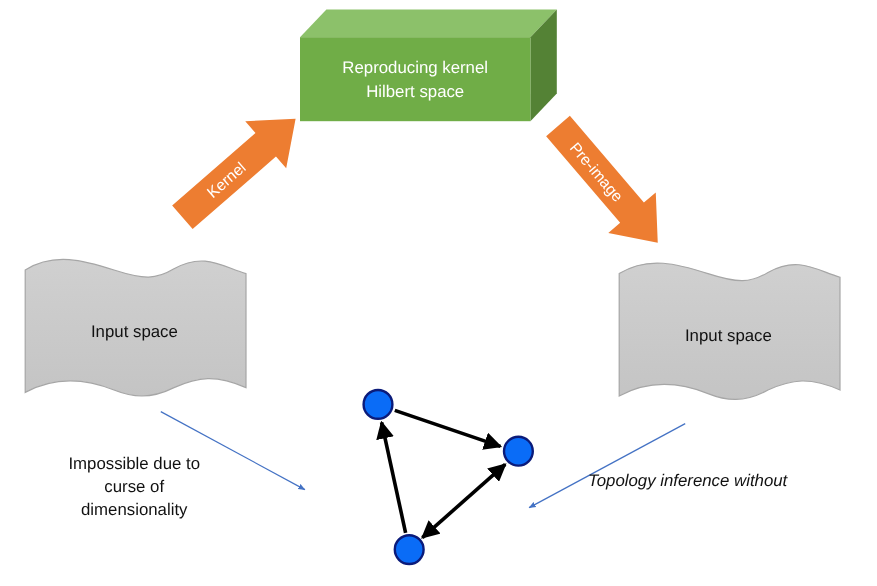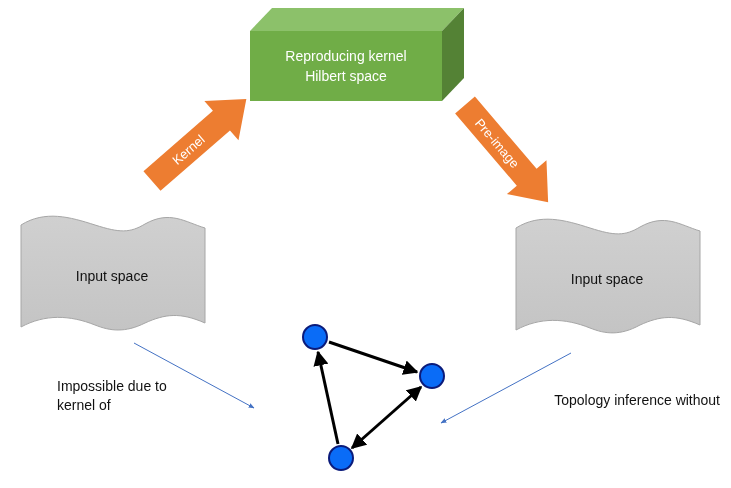--- a/index.html
+++ b/index.html
@@ -1,20 +1,20 @@
 <!DOCTYPE html>
 <html><head>
 <meta charset="utf-8">
 <style>
   html, body { margin: 0; padding: 0; background: #ffffff; }
   body { width: 731px; height: 488px; position: relative; overflow: hidden;
          font-family: "Liberation Sans", "DejaVu Sans", sans-serif; }
   #canvas { position: absolute; left: 0; top: 0; }
   .lbl { position: absolute; color: #111; font-size: 14px; line-height: 19px; }
-  .lbl-center { text-align: right; }
+  .lbl-center { text-align: left; font-style: italic; }
 </style>
 </head>
 <body>
 
 <svg id="canvas" width="731" height="488" viewBox="0 0 731 488">
   <defs>
     <marker id="mk-black" viewBox="0 0 10 10" refX="9" refY="5" markerWidth="5" markerHeight="5" orient="auto-start-reverse">
       <path d="M0,0 L10,5 L0,10 z" fill="#000"></path>
     </marker>
     <marker id="mk-blue" viewBox="0 0 10 10" refX="9" refY="5" markerWidth="6" markerHeight="6" orient="auto">
@@ -62,20 +62,21 @@
   <g>
     <line x1="329" y1="342" x2="417" y2="372" stroke-width="3" class="edge" marker-end="url(#mk-black)" stroke="#000000"></line>
     <line x1="338" y1="444" x2="318" y2="352" stroke-width="3" class="edge" marker-end="url(#mk-black)" stroke="#000000"></line>
     <line x1="421" y1="387" x2="352" y2="448" stroke-width="3" class="edge" marker-start="url(#mk-black)" marker-end="url(#mk-black)" stroke="#000000"></line>
     <circle class="node" cx="315" cy="337" r="12" stroke-width="2" fill="#0a6cf7" stroke="#0b1b7a"></circle>
     <circle class="node" cx="432" cy="376" r="12" stroke-width="2" fill="#0a6cf7" stroke="#0b1b7a"></circle>
     <circle class="node" cx="341" cy="458" r="12" stroke-width="2" fill="#0a6cf7" stroke="#0b1b7a"></circle>
   </g>
 </svg>
 
-<div class="lbl" style="left:57px; top:377px;">
+<div class="lbl" style="left:57px; top:377px;text-align:center;">
   <div>Impossible due to</div>
-  <div>kernel of</div>
+  <div>curse of</div>
+  <div>dimensionality</div>
 </div>
 
 <div class="lbl lbl-center" style="left:490px; top:391px; width:230px;">
   <div>Topology inference without</div>
 </div>
 
 </body></html>

